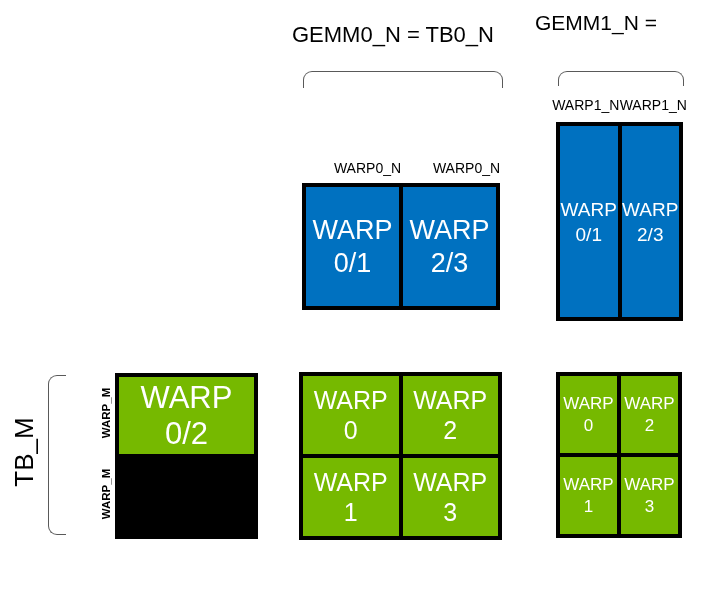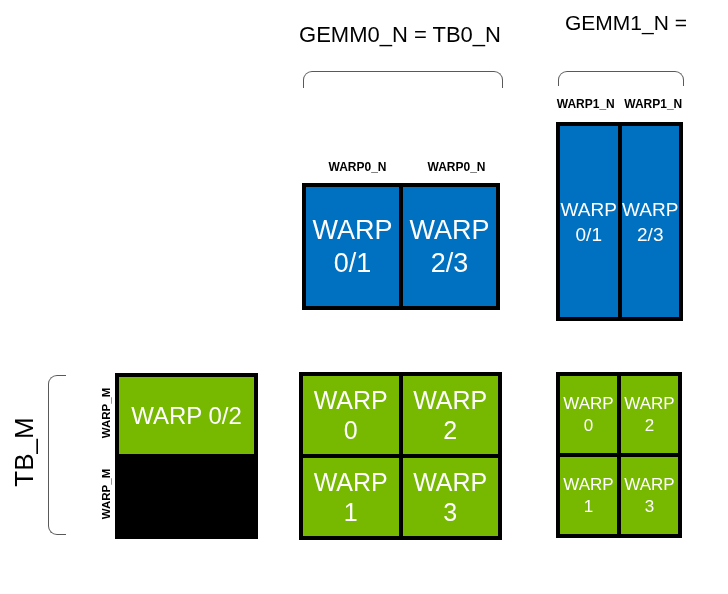--- a/index.html
+++ b/index.html
@@ -2,27 +2,27 @@
 <html style="--blue: #0071c0; --green: #76b900; --bracket: #595959; --box_text: #ffffff; --label_text: #000000;"><head>
 <meta charset="utf-8">
 <style>
   html,body { margin:0; padding:0; background:#ffffff; }
   .stage {
     position:relative; width:728px; height:594px; background:#ffffff;
     font-family:"Liberation Sans", sans-serif; overflow:hidden; color:#000;
   }
   
   .title { position:absolute; color:#000; white-space:nowrap; }
-  #title-gemm0 { left:292px; top:22px; width:216px; text-align:center; font-size:22px; }
-  #title-gemm1 { left:557px; top:9px; width:132px; font-size:21px; line-height:27px; padding-left:8px; box-sizing:border-box; white-space:normal; }
+  #title-gemm0 { left:292px; top:22px; width:216px; font-size:22px; }
+  #title-gemm1 { left:527px; top:9px; width:132px; font-size:21px; line-height:27px; padding-left:8px; box-sizing:border-box; white-space:normal; }
   #title-gemm1 .tline { display:block; }
 
-  .label-row { position:absolute; display:flex; font-size:12px; font-weight:700; color:#000; }
+  .label-row { position:absolute; display:flex; font-size:14px; font-weight:400; color:#000; }
   .label-row span { flex:1; text-align:center; }
-  #warp0n-row { left:308px; top:160px; width:198px; }
+  #warp0n-row { left:318px; top:160px; width:198px; }
   #warp1n-row { left:552px; top:97px; width:135px; }
 
   .vlabel { position:absolute; text-align:center; transform:rotate(-90deg); white-space:nowrap; }
   #tbm-label   { left:-36px; top:437px; width:120px; height:30px; font-size:26px; line-height:30px; }
   #warpm-top    { left:66px; top:405px; width:80px; height:16px; font-size:11.5px; font-weight:600; line-height:16px; }
   #warpm-bottom { left:66px; top:486px; width:80px; height:16px; font-size:11.5px; font-weight:600; line-height:16px; }
 
   
   .bracket-h {
     position:absolute; box-sizing:border-box;
@@ -45,21 +45,21 @@
   }
   .cell {
     display:flex; flex-direction:column; align-items:center; justify-content:center;
     color:var(--box_text); text-align:center;
   }
   .cell.blue  { background:var(--blue); }
   .cell.green { background:var(--green); }
 
   #center-blue  { left:302px; top:183px; width:198px; height:127px; grid-template-columns:1fr 1fr; font-size:27px; line-height:33px; }
   #right-blue   { left:556px; top:122px; width:127px; height:199px; grid-template-columns:1fr 1fr; font-size:19px; line-height:25px; }
-  #left-green   { left:115px; top:373px; width:143px; height:166px; grid-template-rows:1fr 1fr; font-size:24px; }
+  #left-green   { left:115px; top:373px; width:143px; height:166px; grid-template-rows:1fr 1fr; font-size:31px; }
   #center-green { left:299px; top:372px; width:203px; height:168px; grid-template-columns:1fr 1fr; grid-template-rows:1fr 1fr; font-size:25px; line-height:30px; }
   #right-green  { left:556px; top:372px; width:126px; height:166px; grid-template-columns:1fr 1fr; grid-template-rows:1fr 1fr; font-size:17px; line-height:22px; }
 </style>
 </head>
 <body>
 
 <div class="stage">
 
   <div class="title" id="title-gemm0">GEMM0_N = TB0_N</div>
   <div class="title" id="title-gemm1">

